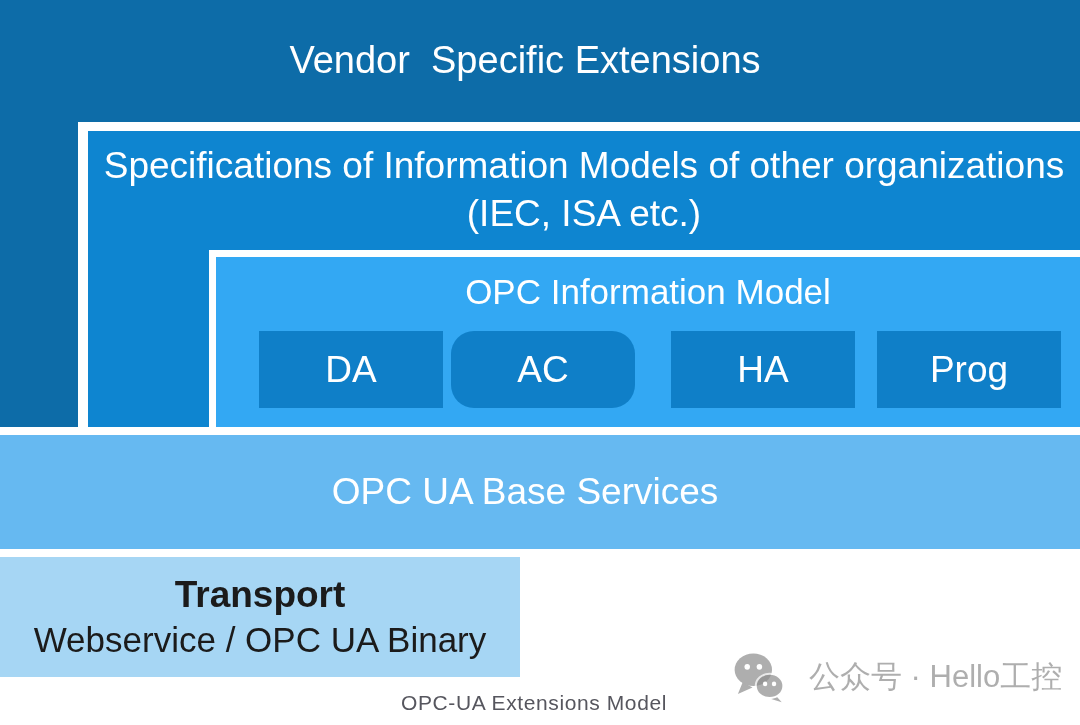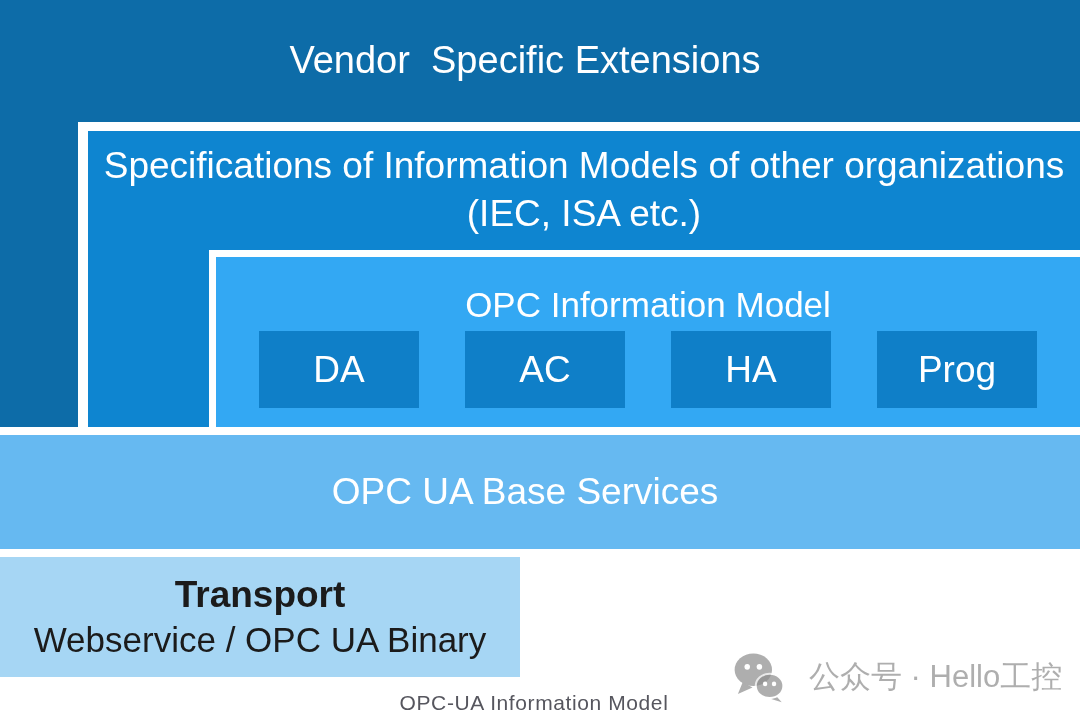--- a/index.html
+++ b/index.html
@@ -62,39 +62,39 @@
     background: #ffffff;
   }
   .info-box {
     position: absolute;
     left: 7px; top: 7px;
     right: 0; bottom: 0;
     background: #33A8F3;
   }
   .info-title {
     position: absolute;
-    left: 0; top: 27px; right: 0;
+    left: 0; top: 14px; right: 0;
     text-align: center;
     color: #ffffff;
     font-size: 35px;
     line-height: 42px;
   }
   .item-box {
     position: absolute;
     top: 74px;
-    width: 160px; height: 77px;
+    width: 184px; height: 77px;
     background: #0F7FC8;
     display: flex;
     align-items: center;
     justify-content: center;
     color: #ffffff;
     font-size: 37px;
   }
   .item-da   { left: 43px; }
-  .item-ac   { left: 249px; }
+  .item-ac   { left: 235px; border-radius: 23px; }
   .item-ha   { left: 455px; }
   .item-prog { left: 661px; }
 
   
   .base-band {
     left: 0; top: 435px;
     width: 1080px; height: 114px;
     background: #66B9F1;
     display: flex;
     align-items: center;
@@ -201,21 +201,21 @@
   <div class="abs base-band">
     <span class="base-label">OPC UA Base Services</span>
   </div>
 
   <div class="abs bottom-box transport-box">
     <div class="bottom-title">Transport</div>
     <div class="bottom-subtitle">Webservice / OPC UA Binary</div>
   </div>
 
 
-  <div class="abs caption">OPC-UA Information Model</div>
+  <div class="abs caption">OPC-UA Extensions Model</div>
 
   <div class="abs watermark">
     <span class="watermark-icon">
       <svg width="52" height="52" viewBox="0 0 64 64">
         <g fill="#8f8f8f" opacity="0.72">
           <polygon points="12,38 6,53 24,45"></polygon>
           <ellipse cx="25" cy="23" rx="23" ry="20"></ellipse>
         </g>
         <g fill="#ffffff">
           <ellipse cx="17.5" cy="19.5" rx="3.4" ry="3.6"></ellipse>

